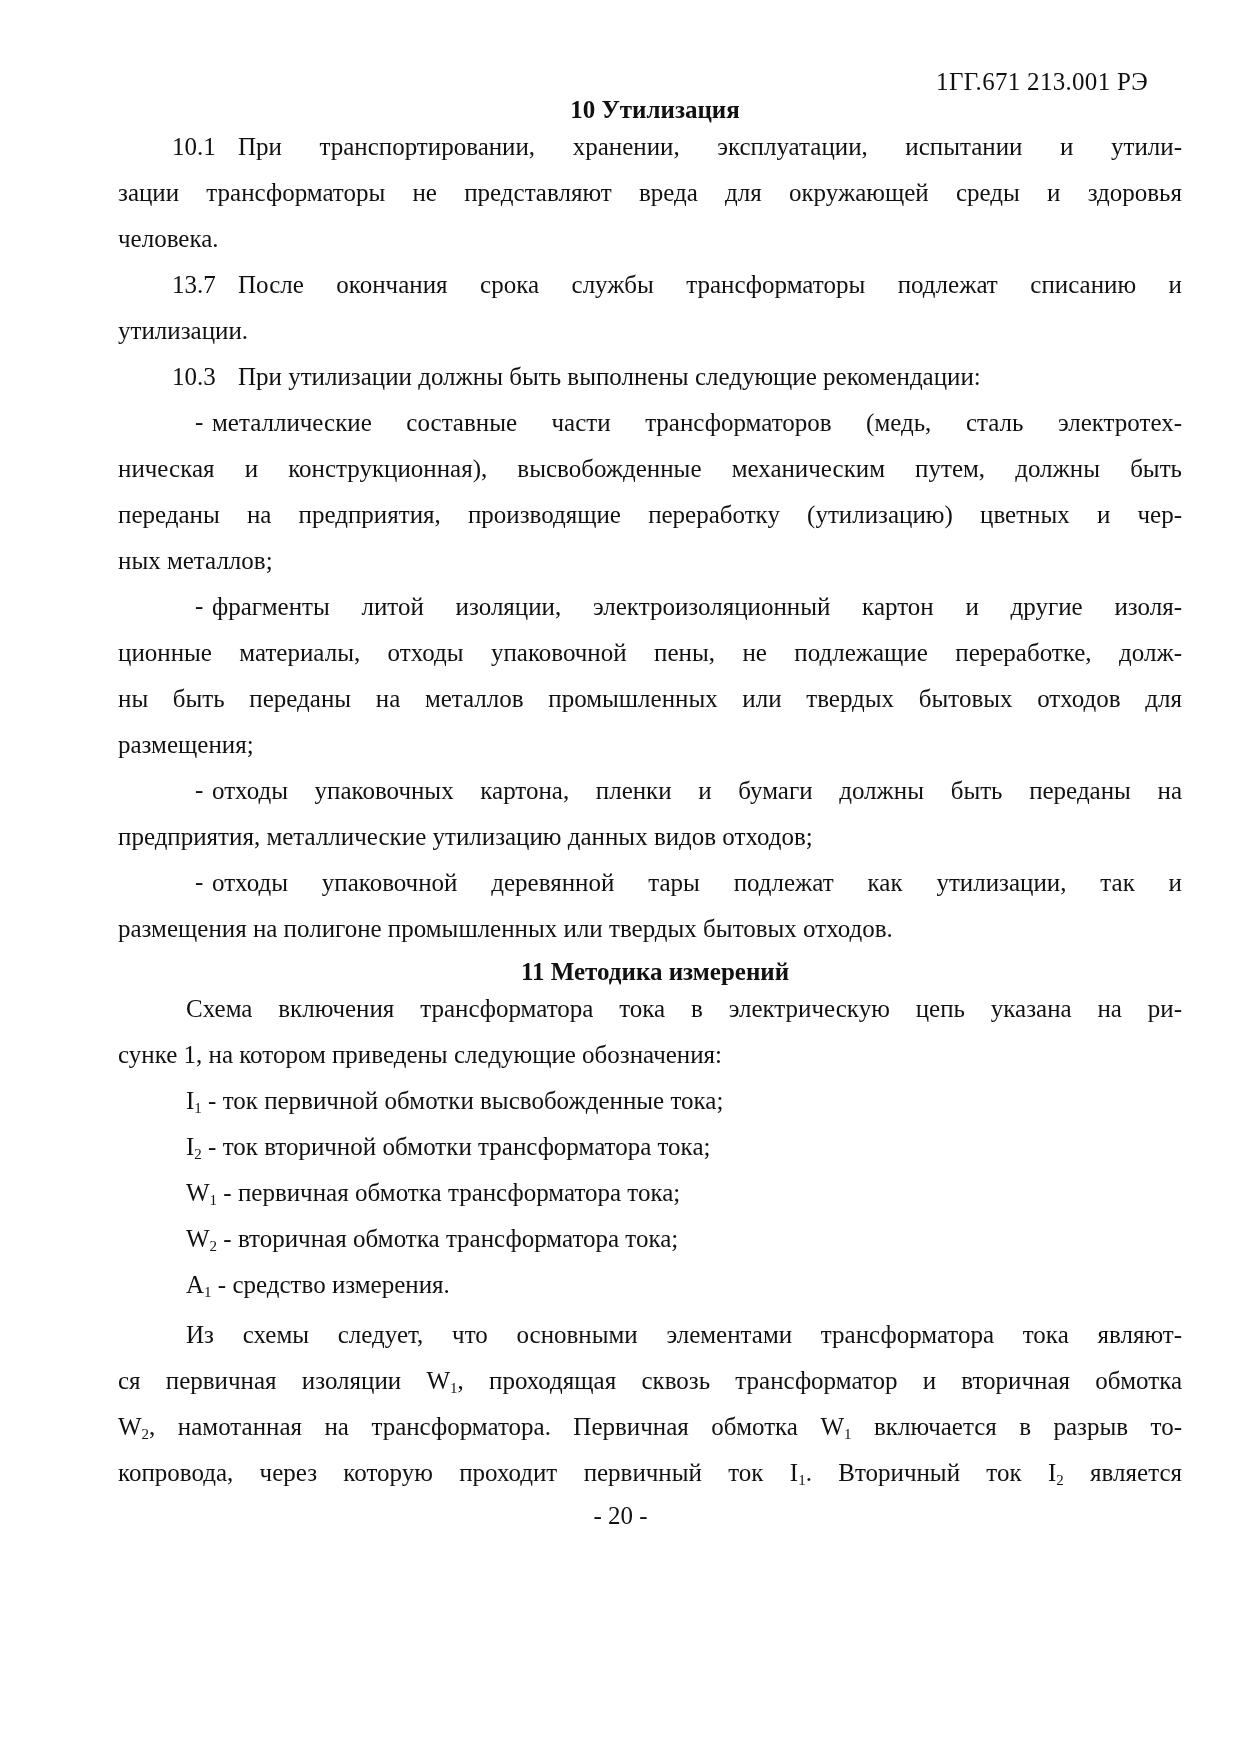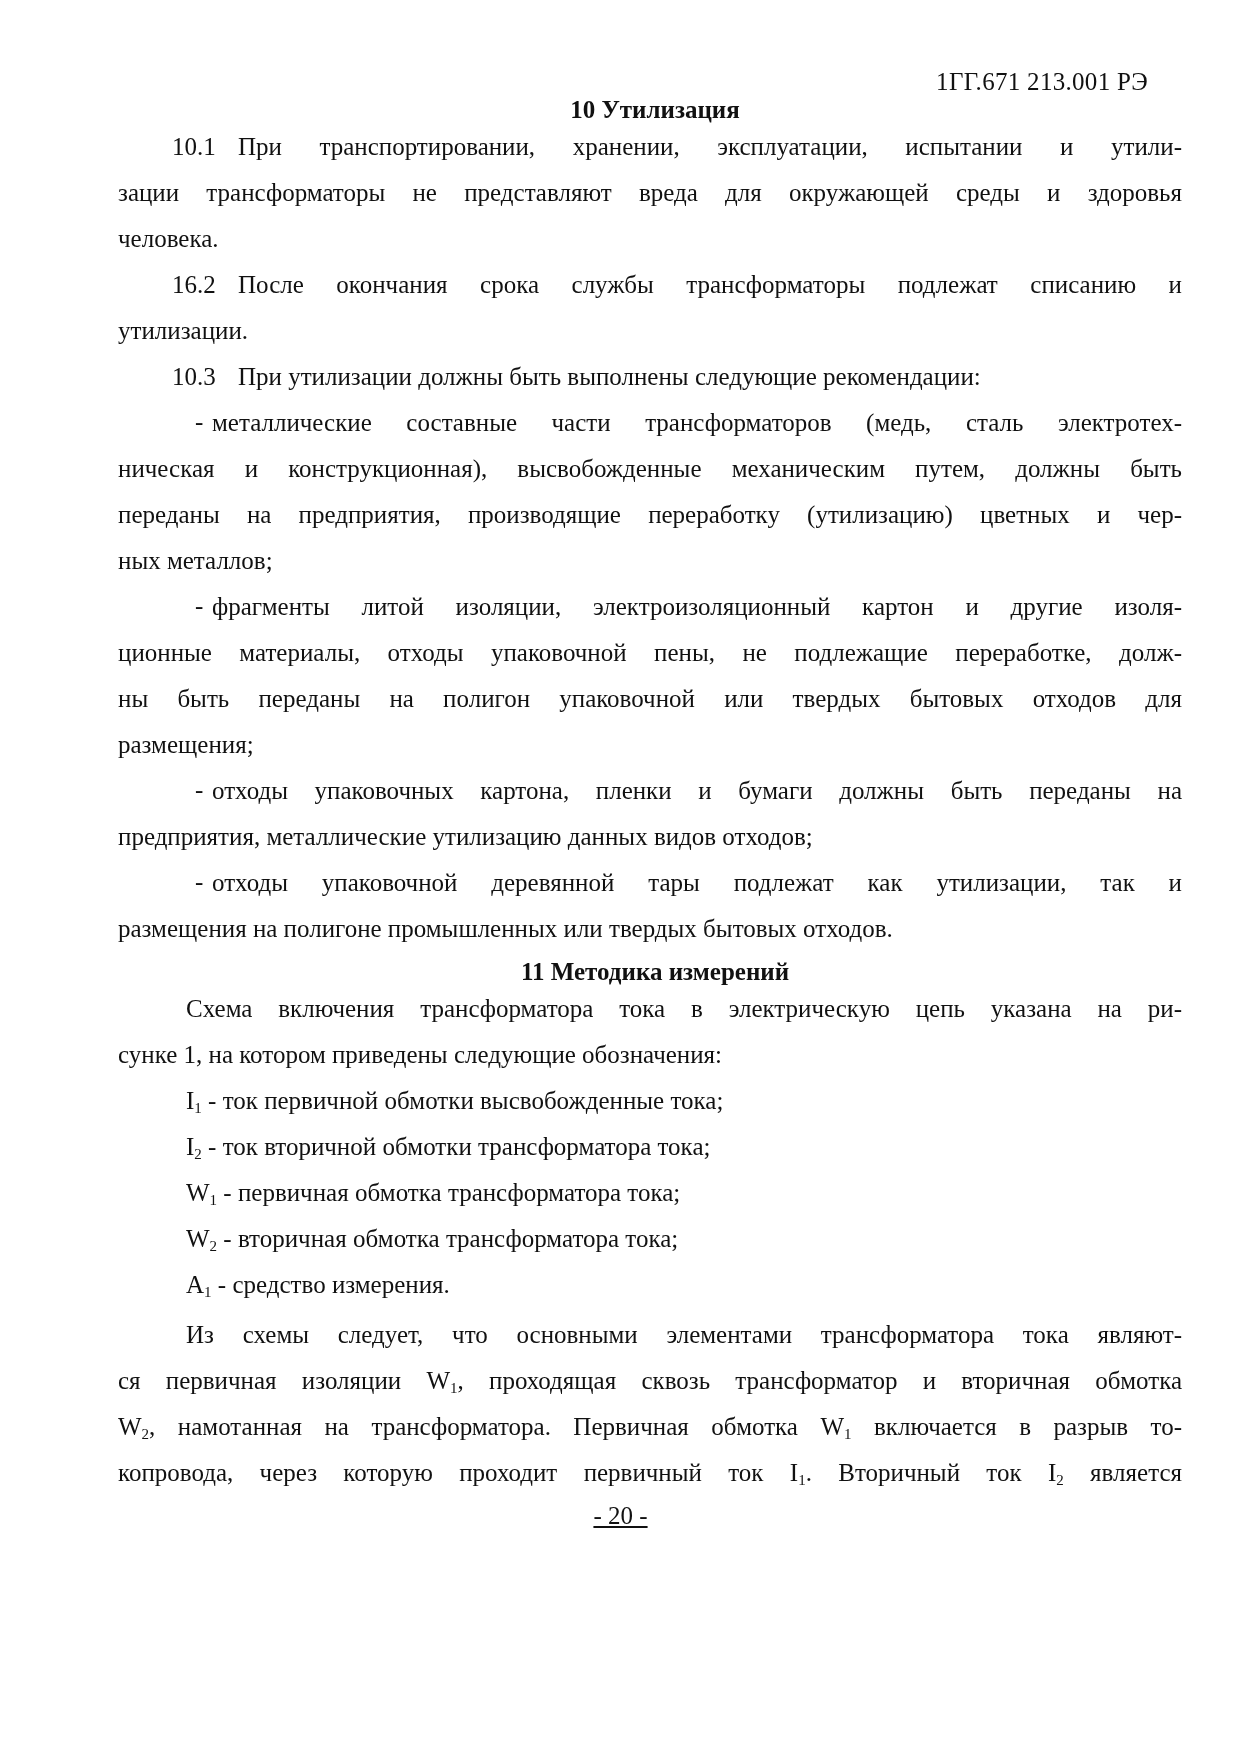--- a/index.html
+++ b/index.html
@@ -6,40 +6,40 @@
   body { width: 1241px; height: 1755px; position: relative; overflow: hidden;
          font-family: "Liberation Serif", "DejaVu Serif", serif; color: #111; }
   .page { position: absolute; left: 0; top: 0; width: 1241px; height: 1755px; }
   .docnum { position: absolute; top: 68px; right: 93px; font-size: 25px; letter-spacing: 0.3px; }
   .heading { position: absolute; left: 0; width: 1310px; text-align: center; font-weight: bold; font-size: 25px; }
   .line { position: absolute; left: 118px; width: 1064px; font-size: 25px; line-height: 30px;
           white-space: nowrap; }
   .just { text-align: justify; text-align-last: justify; white-space: normal; height: 30px; overflow: hidden; }
   .dash { position: absolute; left: 195px; font-size: 25px; }
   sub { font-size: 15px; vertical-align: -4px; line-height: 0; }
-  .pagenum { position: absolute; top: 1695px; left: 0; width: 1241px; text-align: center; font-size: 25px; text-decoration: underline; }
+  .pagenum { position: absolute; top: 1695px; left: 0; width: 1241px; text-align: center; font-size: 25px; }
 </style>
 </head>
 <body>
 
 <div class="page">
 
   <div class="docnum">1ГГ.671 213.001 РЭ</div>
 
   <div class="heading" style="top:96px">10 Утилизация</div>
 
   <div>
     <div class="line" style="left:172px;top:132px">10.1</div>
     <div class="line just" style="left:238px;width:944px;top:132px">При транспортировании, хранении, эксплуатации, испытании и утили-</div>
     <div class="line just" style="top:178px">зации трансформаторы не представляют вреда для окружающей среды и здоровья</div>
     <div class="line" style="top:224px">человека.</div>
   </div>
 
   <div>
-    <div class="line" style="left:172px;top:270px">16.2</div>
+    <div class="line" style="left:172px;top:270px">13.7</div>
     <div class="line just" style="left:238px;width:944px;top:270px">После окончания срока службы трансформаторы подлежат списанию и</div>
     <div class="line" style="top:316px">утилизации.</div>
   </div>
 
   <div>
     <div class="line" style="left:172px;top:362px">10.3</div>
     <div class="line" style="left:238px;top:362px">При утилизации должны быть выполнены следующие рекомендации:</div>
   </div>
 
   <div>
@@ -47,21 +47,21 @@
     <div class="line just" style="left:212px;width:970px;top:408px">металлические составные части трансформаторов (медь, сталь электротех-</div>
     <div class="line just" style="top:454px">ническая и конструкционная), высвобожденные механическим путем, должны быть</div>
     <div class="line just" style="top:500px">переданы на предприятия, производящие переработку (утилизацию) цветных и чер-</div>
     <div class="line" style="top:546px">ных металлов;</div>
   </div>
 
   <div>
     <div class="dash" style="top:592px">-</div>
     <div class="line just" style="left:212px;width:970px;top:592px">фрагменты литой изоляции, электроизоляционный картон и другие изоля-</div>
     <div class="line just" style="top:638px">ционные материалы, отходы упаковочной пены, не подлежащие переработке, долж-</div>
-    <div class="line just" style="top:684px">ны быть переданы на полигон упаковочной или твердых бытовых отходов для</div>
+    <div class="line just" style="top:684px">ны быть переданы на металлов промышленных или твердых бытовых отходов для</div>
     <div class="line" style="top:730px">размещения;</div>
   </div>
 
   <div>
     <div class="dash" style="top:776px">-</div>
     <div class="line just" style="left:212px;width:970px;top:776px">отходы упаковочных картона, пленки и бумаги должны быть переданы на</div>
     <div class="line" style="top:822px">предприятия, металлические утилизацию данных видов отходов;</div>
   </div>
 
   <div>

